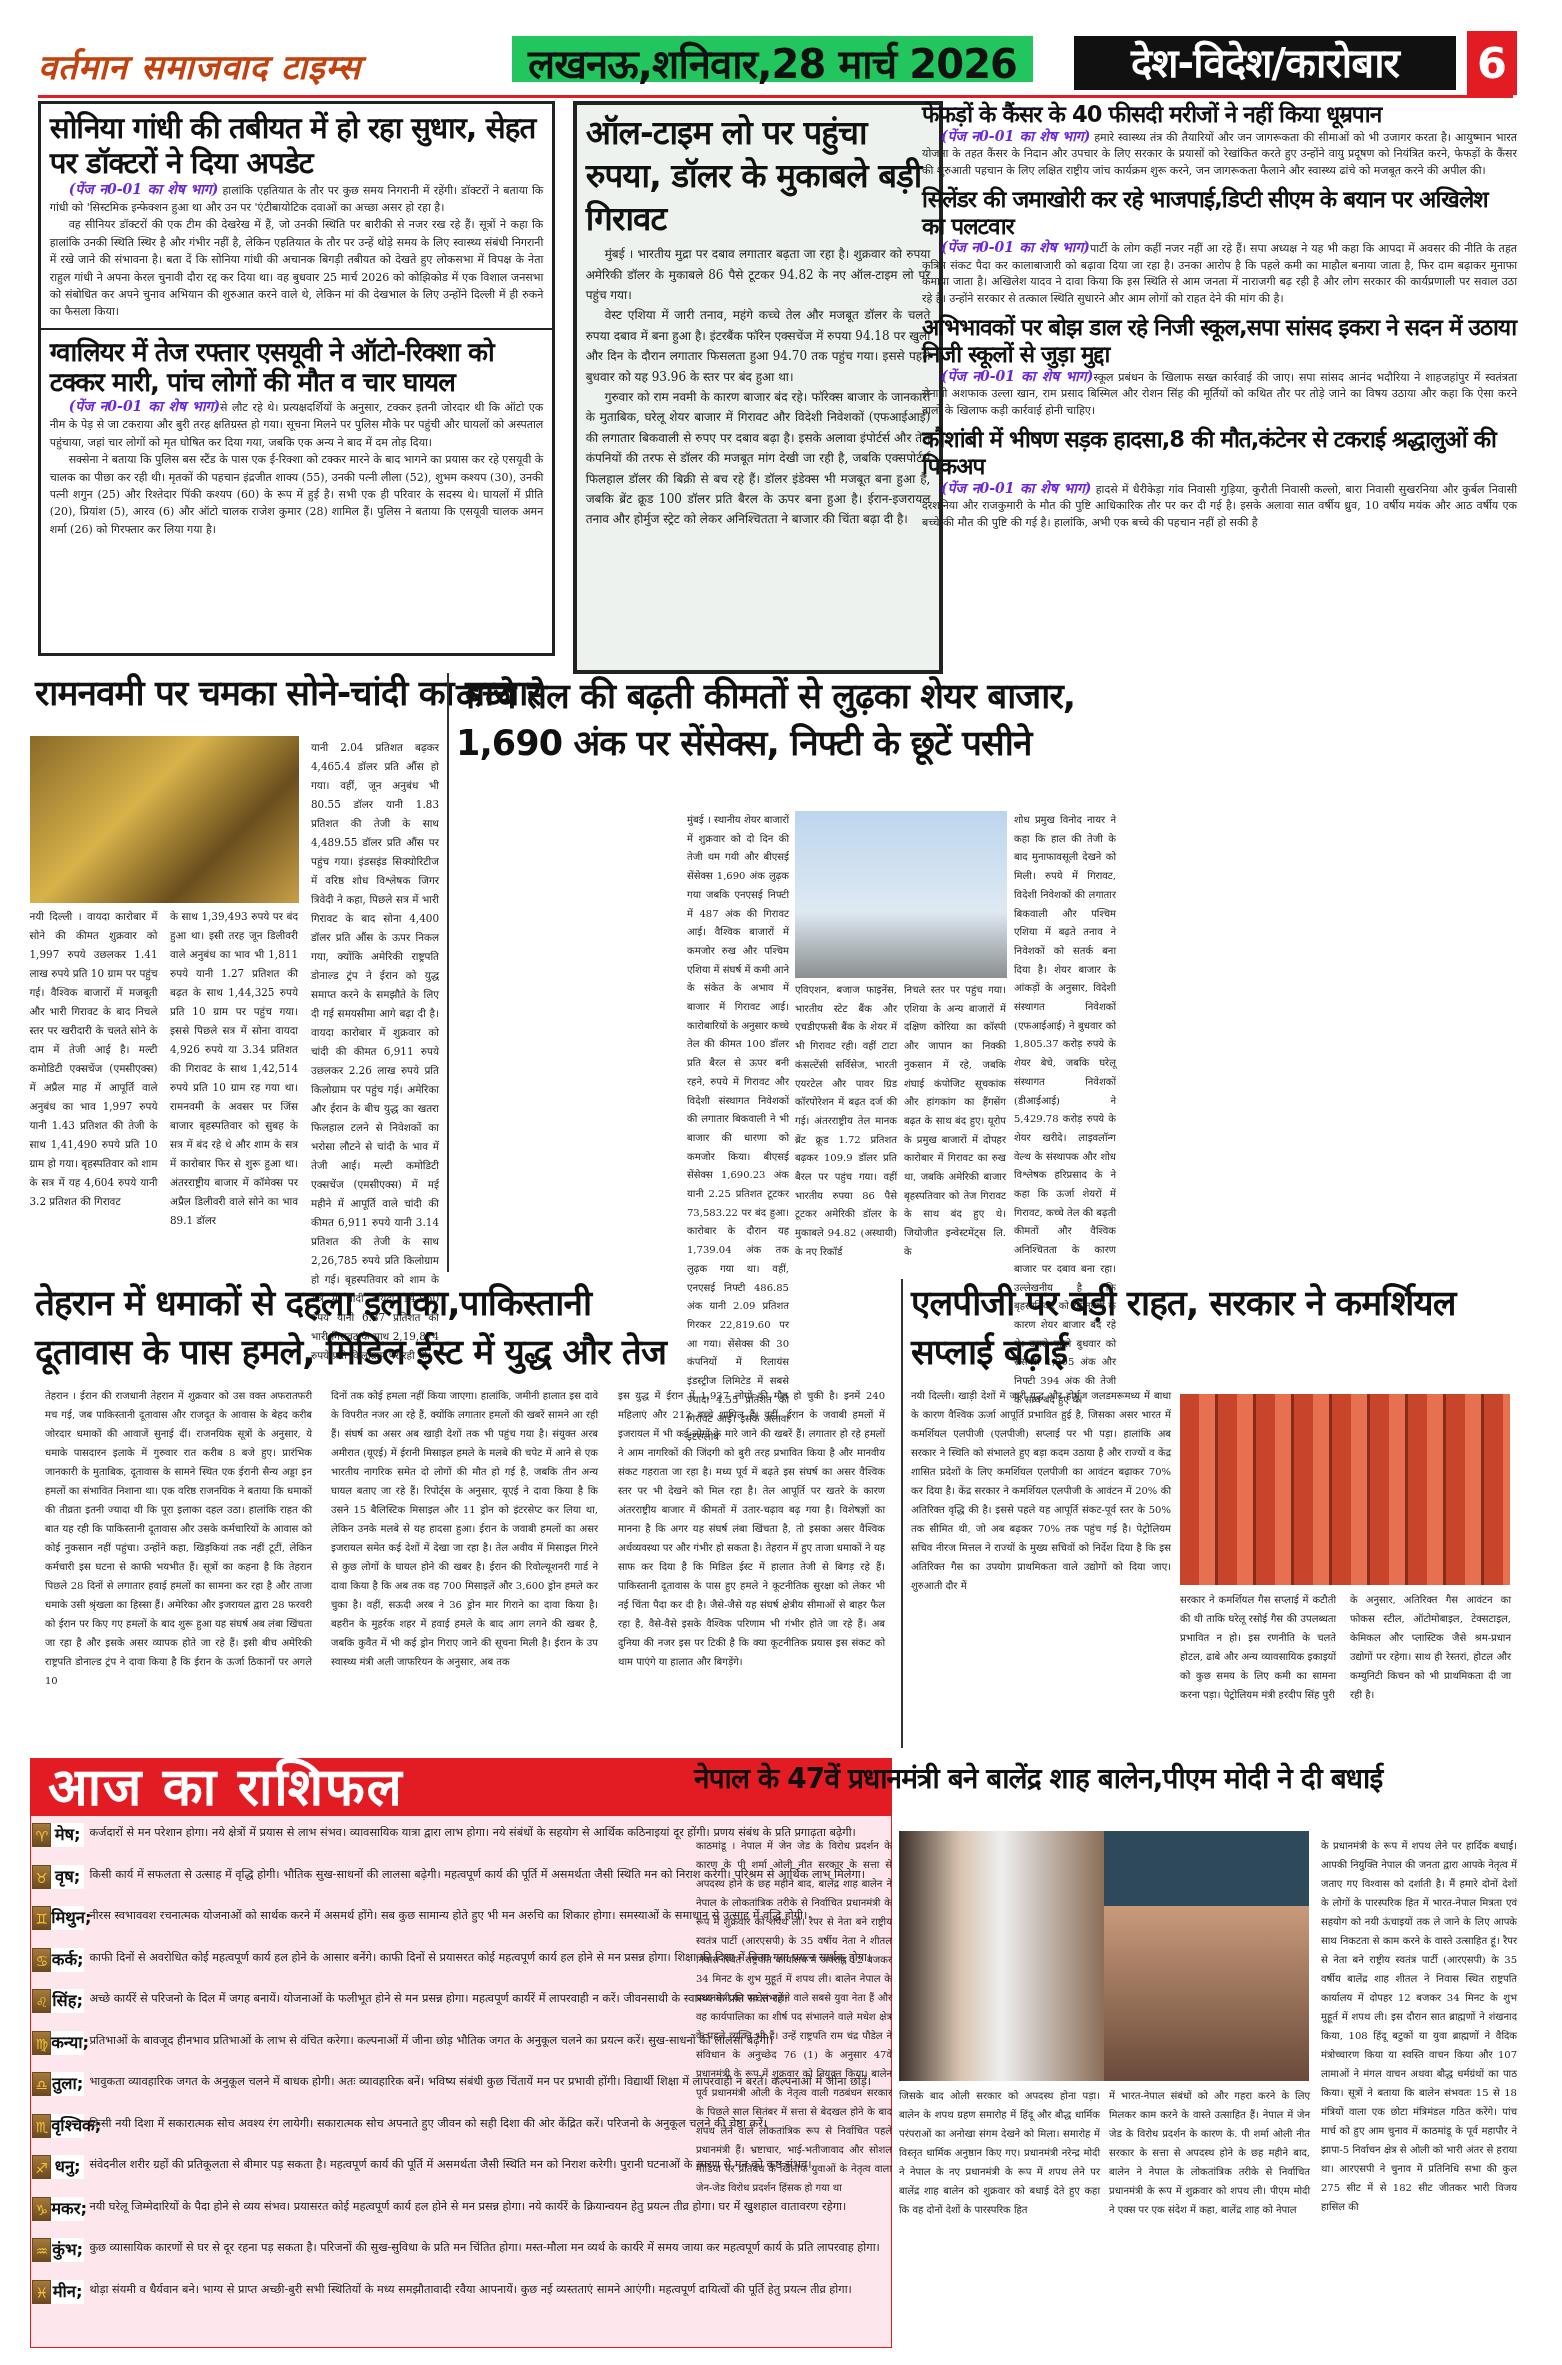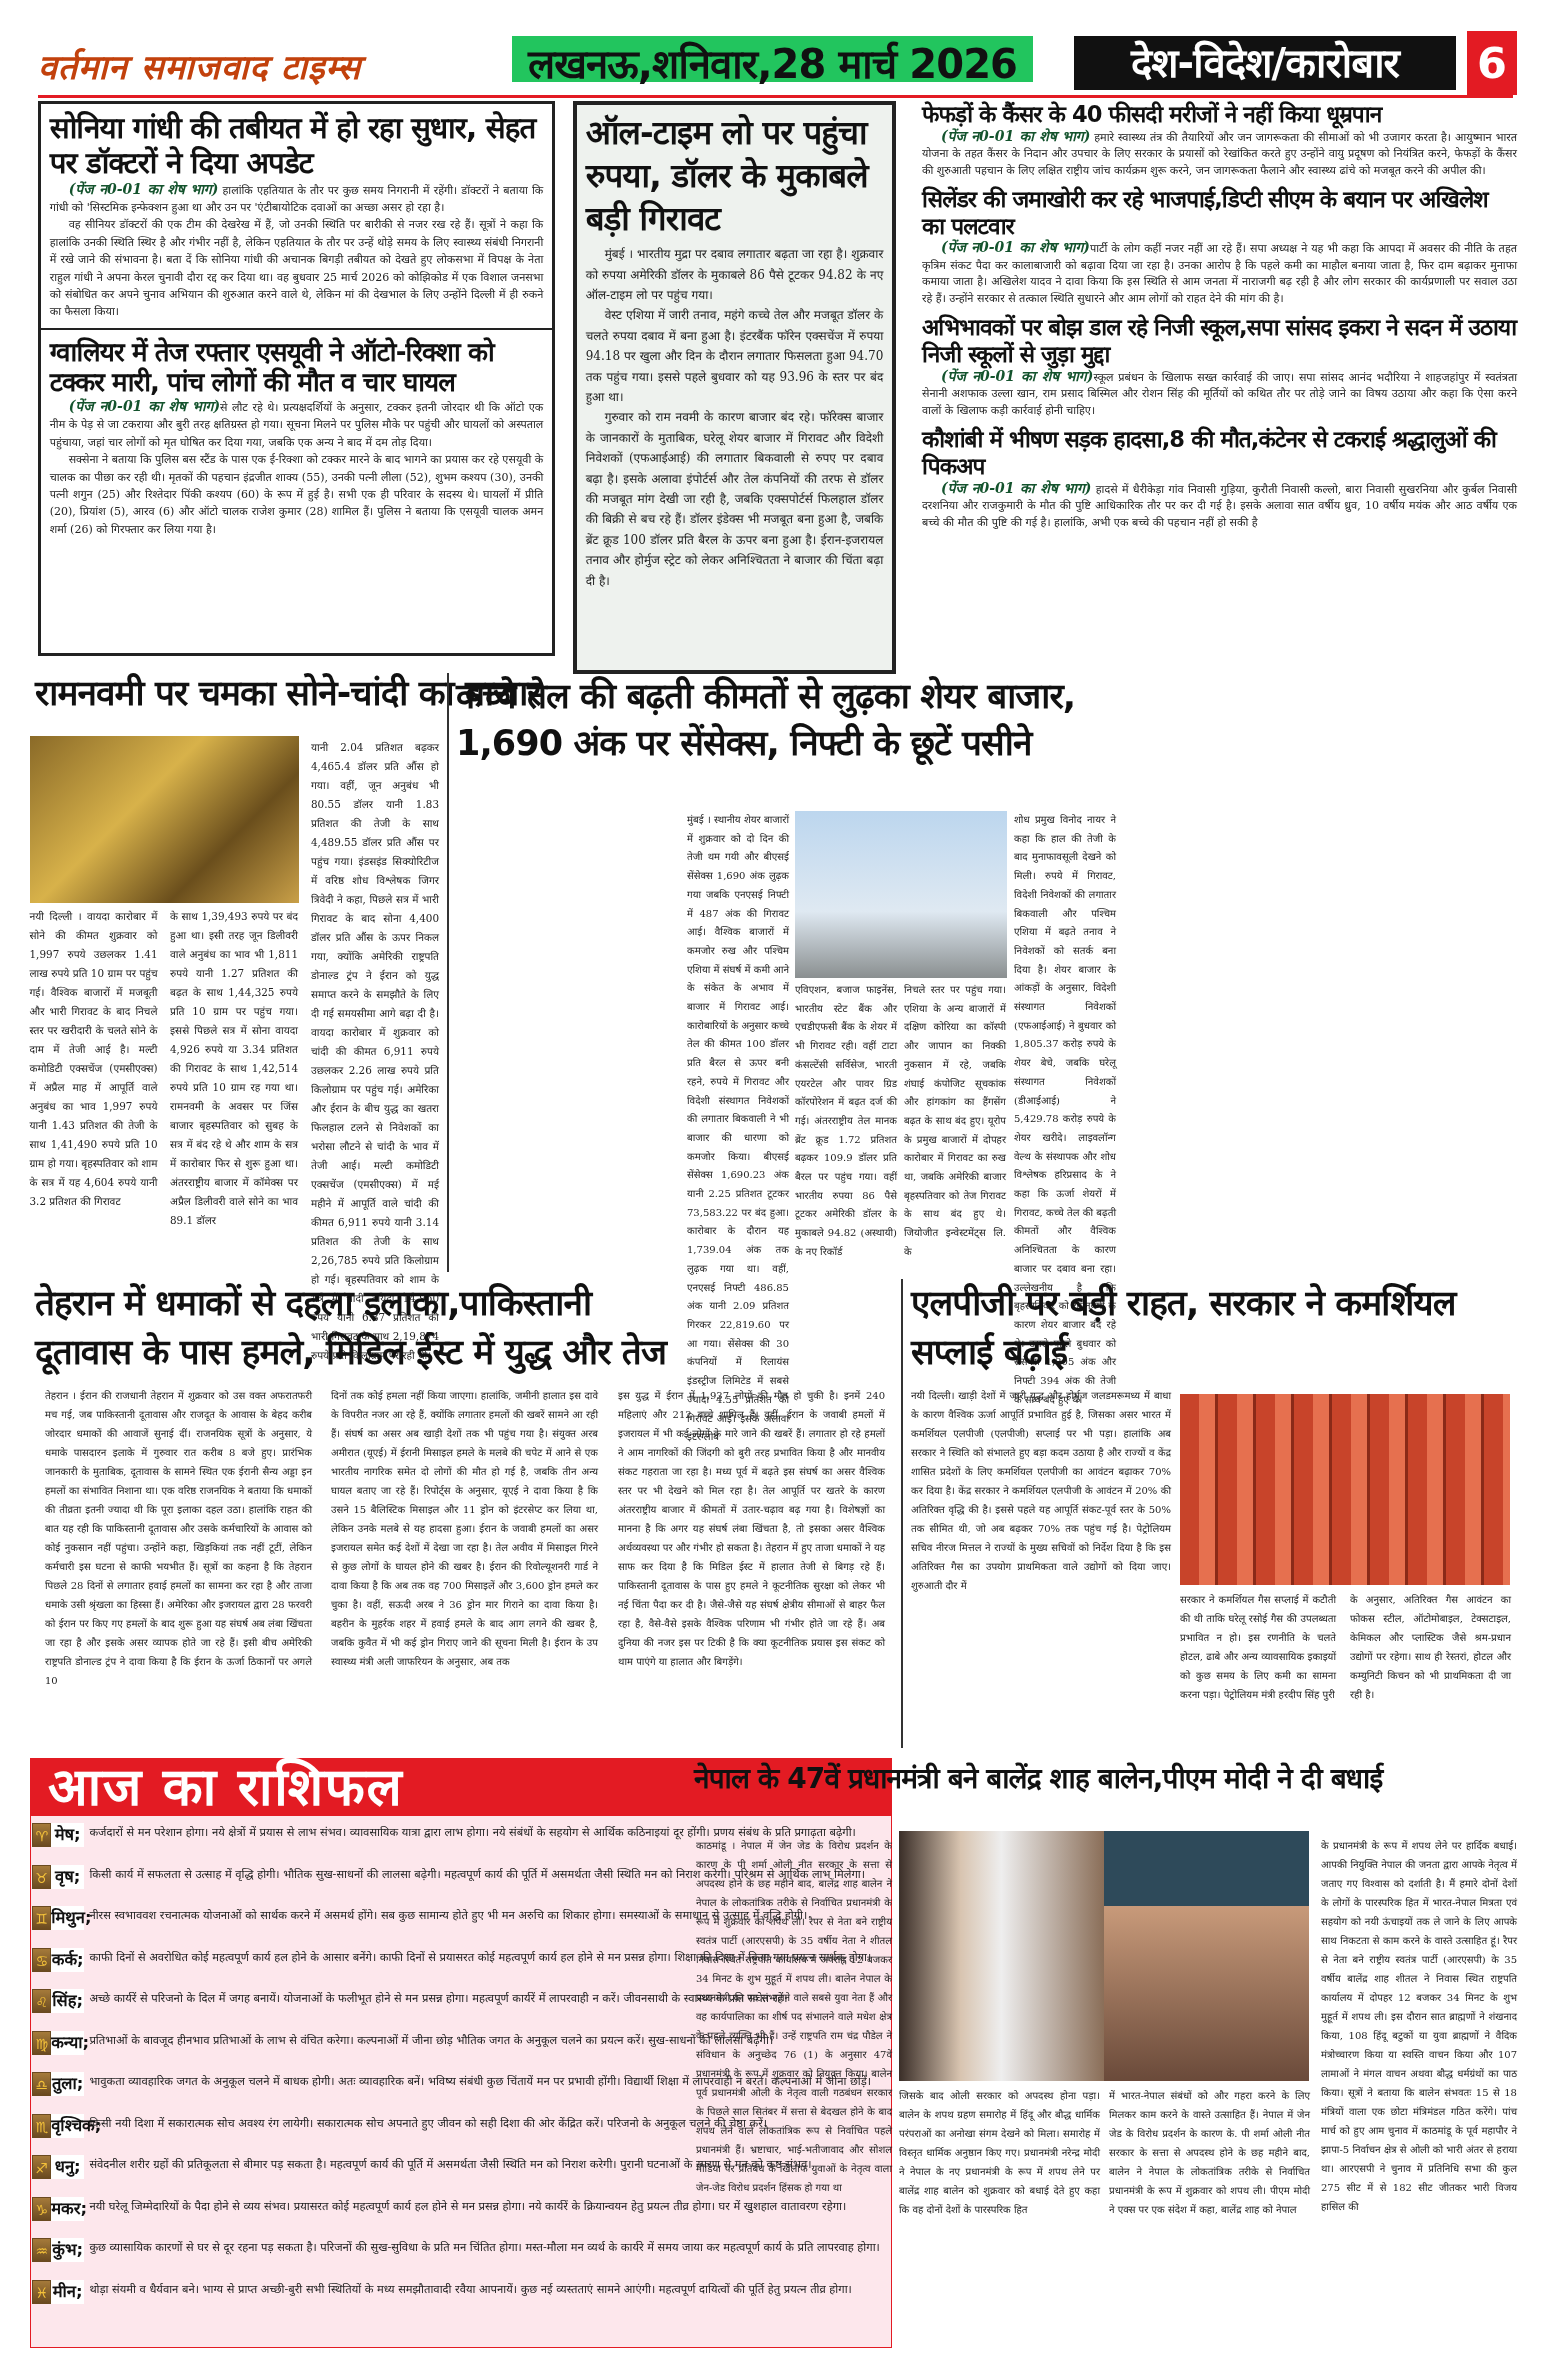--- a/index.html
+++ b/index.html
@@ -1,29 +1,29 @@
 <!DOCTYPE html>
 <html style="font-size:14px"><head>
 <meta charset="utf-8">
 <style>
 *{box-sizing:border-box;margin:0;padding:0}
 body{width:1562px;height:2366px;background:#fff;font-family:"DejaVu Sans",sans-serif;color:#111;position:relative;overflow:hidden}
 .abs{position:absolute}
 .hd{font-family:"DejaVu Sans",sans-serif;font-weight:bold;color:#111;line-height:1.18;letter-spacing:-0.9px}
 .bt{font-family:"DejaVu Serif",serif;font-size:11.7px;line-height:19px;text-align:justify;color:#222}
 .bt p{text-indent:19px}
-.ref{color:#14532d;font-style:italic;font-weight:bold;font-size:14px}
+.ref{color:#6d28d9;font-style:italic;font-weight:bold;font-size:14px}
 .col{position:absolute}
 .masthead-title{left:38px;top:43px;font-size:34px;color:#c2410c;font-weight:bold;font-style:italic;letter-spacing:0.9px}
 .dateband{left:512px;top:36px;width:521px;height:46px;background:#22c55e;font-size:40px;font-weight:bold;text-align:center;line-height:57px;letter-spacing:-0.9px}
 .sectband{left:1074px;top:36px;width:382px;height:54px;background:#111;color:#fff;font-size:40px;font-weight:bold;text-align:center;line-height:54px;letter-spacing:-0.9px}
 .pagenum{left:1467px;top:31px;width:50px;height:64px;background:#e31b23;color:#fff;font-size:43px;font-weight:bold;text-align:center;line-height:64px}
 .redline{left:38px;top:95px;width:1475px;height:2.6px;background:#e31b23}
 .box1{left:38px;top:101px;width:517px;height:555px;border:3.5px solid #222;padding:7px 8.7px;background:#fff}
-.box2{left:573px;top:101px;width:323px;height:573px;border:4.3px solid #222;padding:7px 8.7px;background:#eef2ee}
+.box2{left:573px;top:101px;width:370px;height:573px;border:4.3px solid #222;padding:7px 8.7px;background:#eef2ee}
 .img{background:linear-gradient(135deg,#8a6a28,#d8b24a 40%,#6a4e1c 70%,#c9a048)}
 .vline{background:#333;width:1.7px}
 .horo{left:29.5px;top:1758px;width:837px;height:590px;border:1.7px solid #e31b23;background:#fde7ec}
 .horo-title{height:57px;background:#e31b23;color:#fff;font-size:52px;font-weight:bold;line-height:57px;padding-left:17.4px;letter-spacing:1.7px}
 .sign-row{display:flex;align-items:flex-start;margin:3.5px 0 0 0;height:38px}
 .sign-ico{width:19px;height:24px;background:linear-gradient(#a57a3a,#6a4a20);border:0.9px solid #6a4a20;margin-left:1.7px;color:#f5c23a;font-size:14px;text-align:center;line-height:24px}
 .sign-name{width:33px;height:24px;background:#ffffff;font-weight:bold;font-size:16.5px;line-height:24px;text-align:center;color:#111;margin-right:5.2px;white-space:nowrap;overflow:visible}
 .sign-text{flex:1;font-family:"DejaVu Serif",serif;font-size:11.3px;line-height:19px;color:#222;padding-right:7px}
 </style>
 </head>

